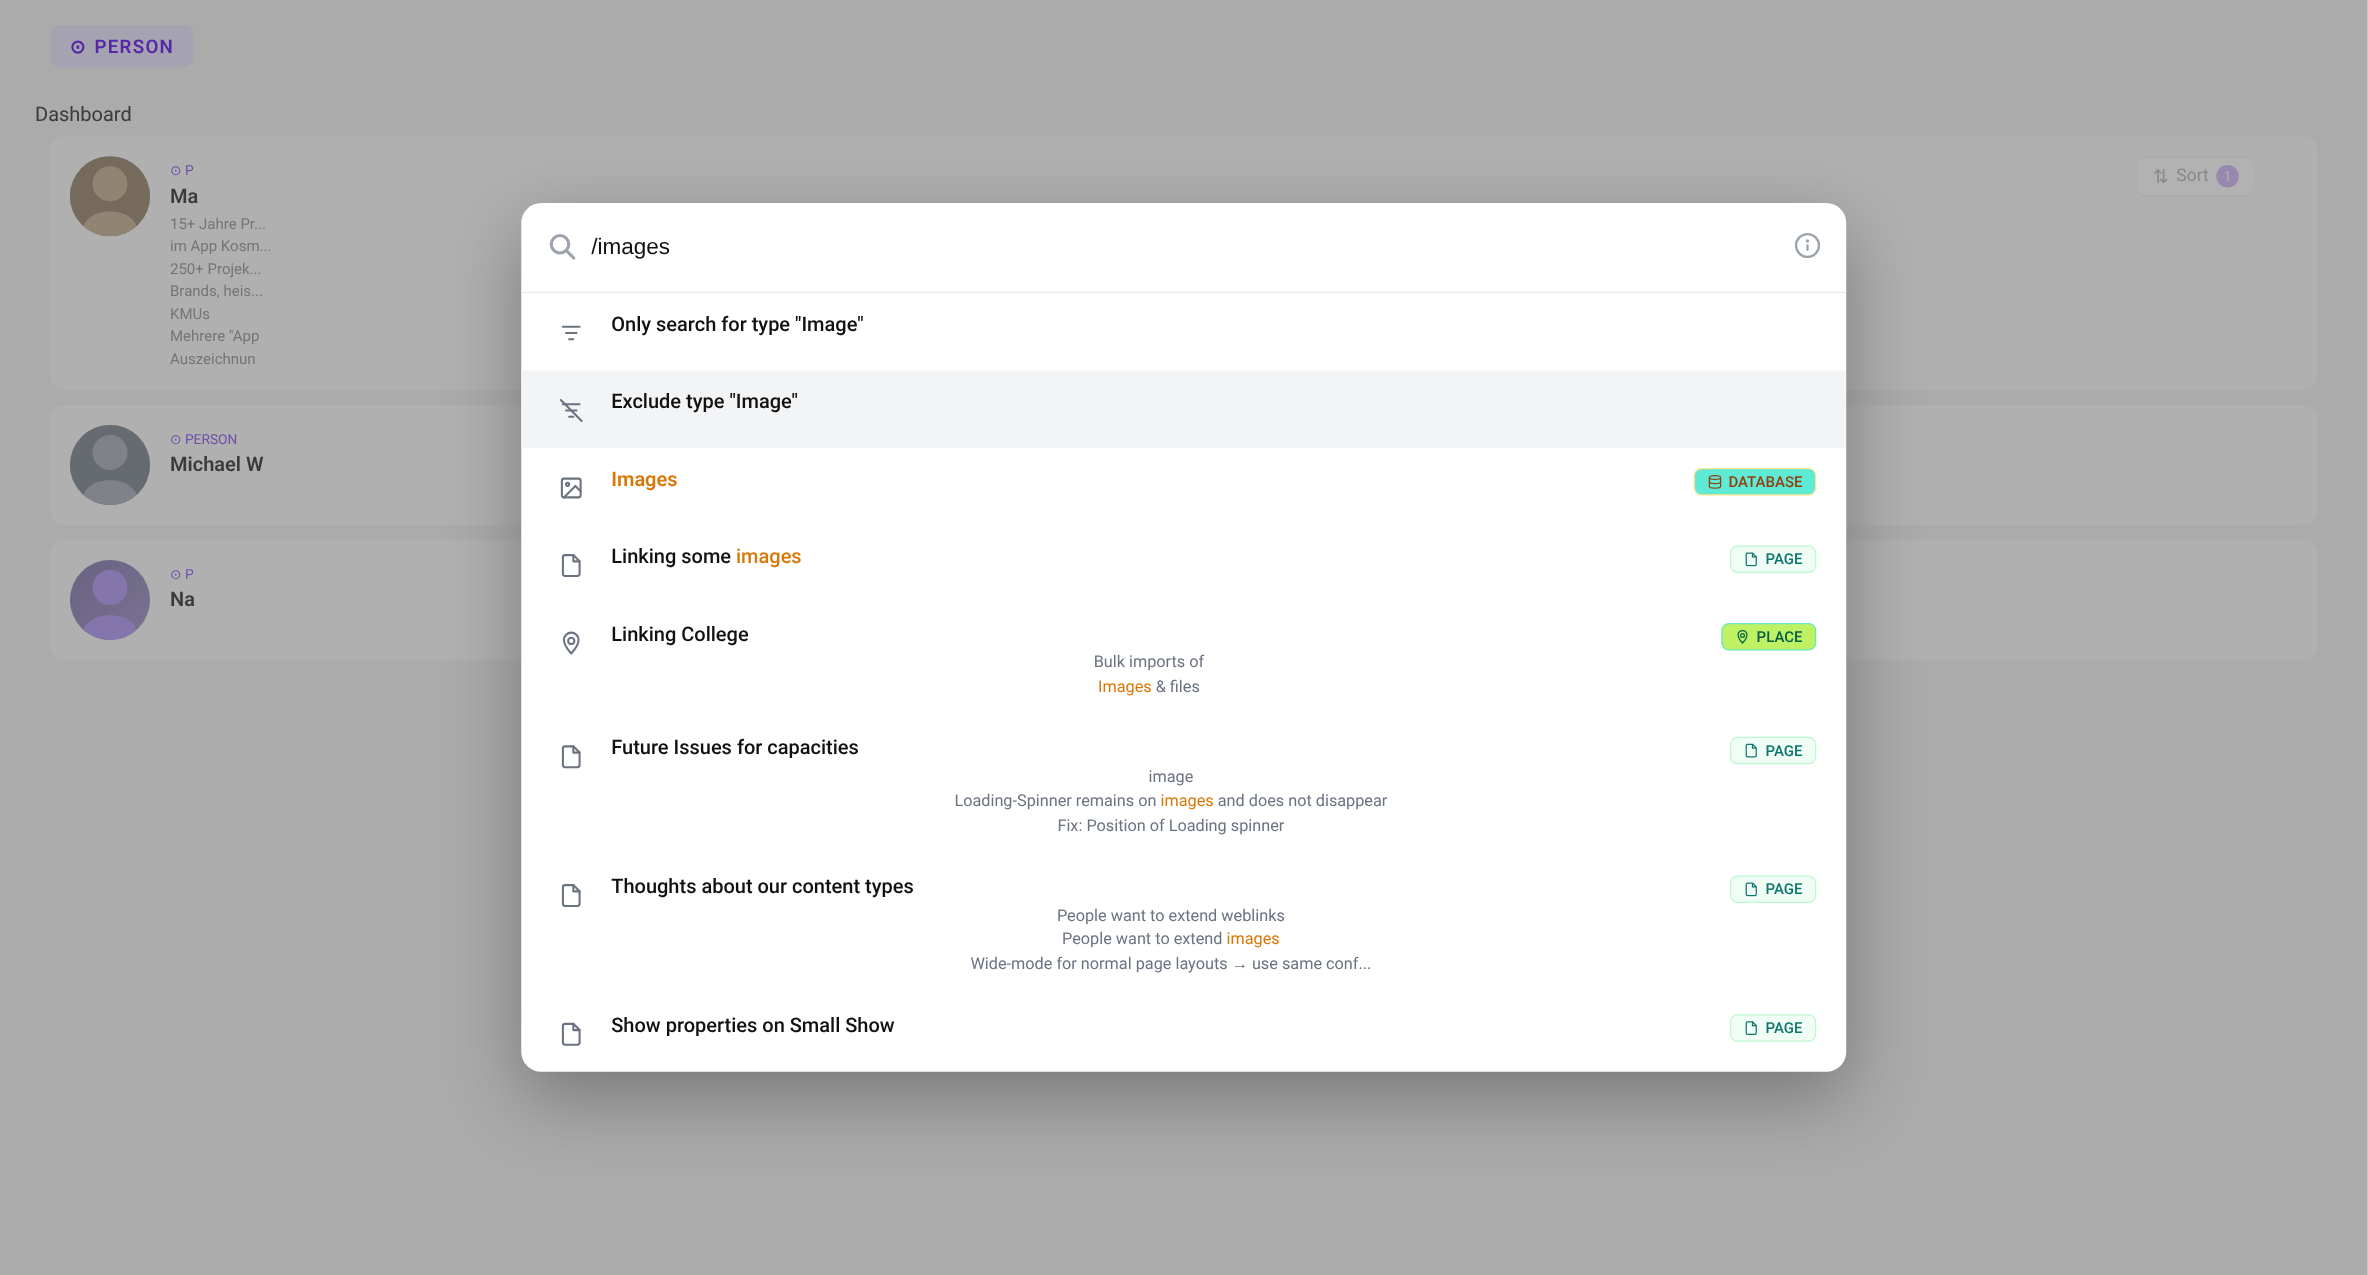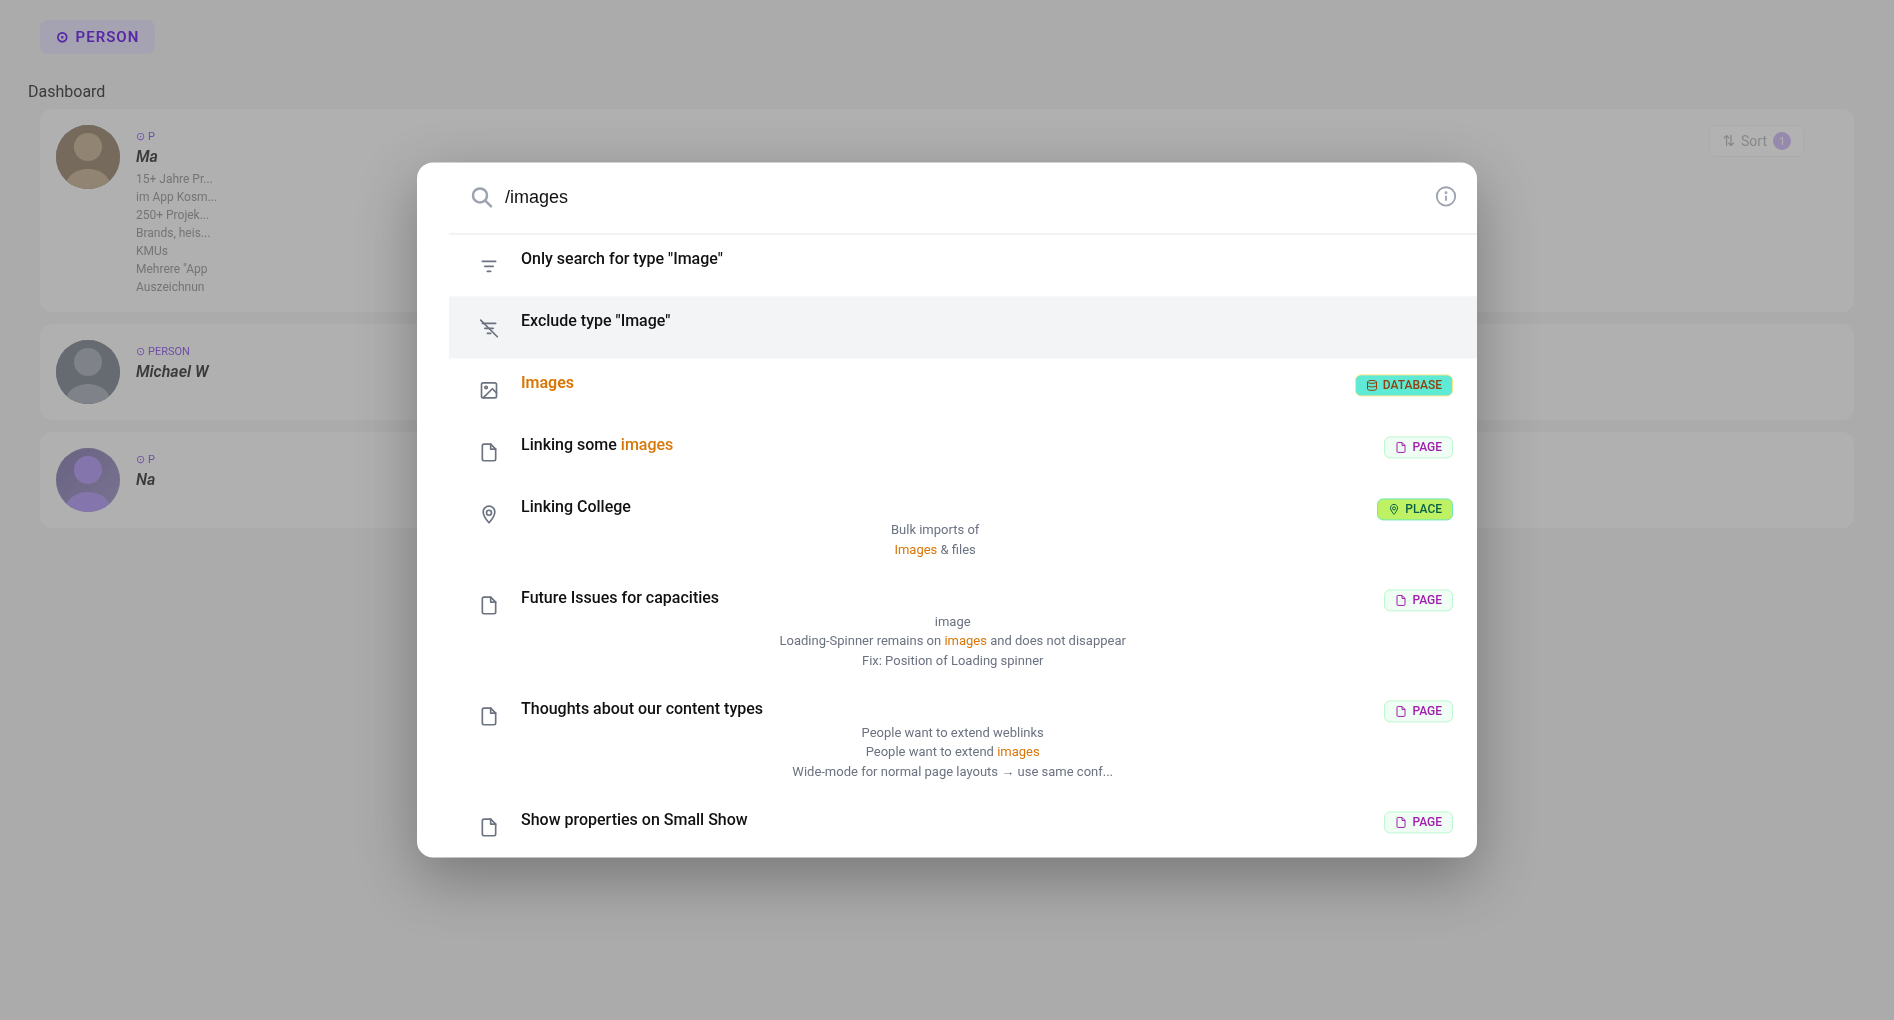--- a/index.html
+++ b/index.html
@@ -122,21 +122,20 @@
       font-size: 11px;
       color: #7c3aed;
       margin-bottom: 4px;
     }
 
     .card-name {
       font-size: 16px;
       font-weight: 600;
       color: #111;
       margin-bottom: 4px;
-      font-style: italic;
     }
 
     .card-desc {
       font-size: 13px;
       color: #666;
       line-height: 1.5;
     }
 
     
     .overlay {
@@ -152,21 +151,20 @@
       left: 50%;
       top: 50%;
       transform: translate(-50%, -50%);
       width: 1060px;
       max-height: 780px;
       background: white;
       border-radius: 16px;
       box-shadow: 0 20px 60px rgba(0,0,0,0.3);
       z-index: 20;
       overflow: hidden;
-      padding-left: 32px;
     }
 
     .search-bar {
       display: flex;
       align-items: center;
       padding: 0 20px;
       border-bottom: 1px solid #e5e7eb;
       height: 72px;
     }
 
@@ -259,21 +257,21 @@
     }
 
     .badge-database {
       background: #5eead4;
       color: #92400e;
       border: 1px solid #fde68a;
     }
 
     .badge-page {
       background: #f0fdf4;
-      color: #a21caf;
+      color: #0f766e;
       border: 1px solid #bbf7d0;
       text-align: center;
     }
 
     .badge-place {
       background: #bef264;
       color: #065f46;
       border: 1px solid #6ee7b7;
       margin-left: 28px;
     }

